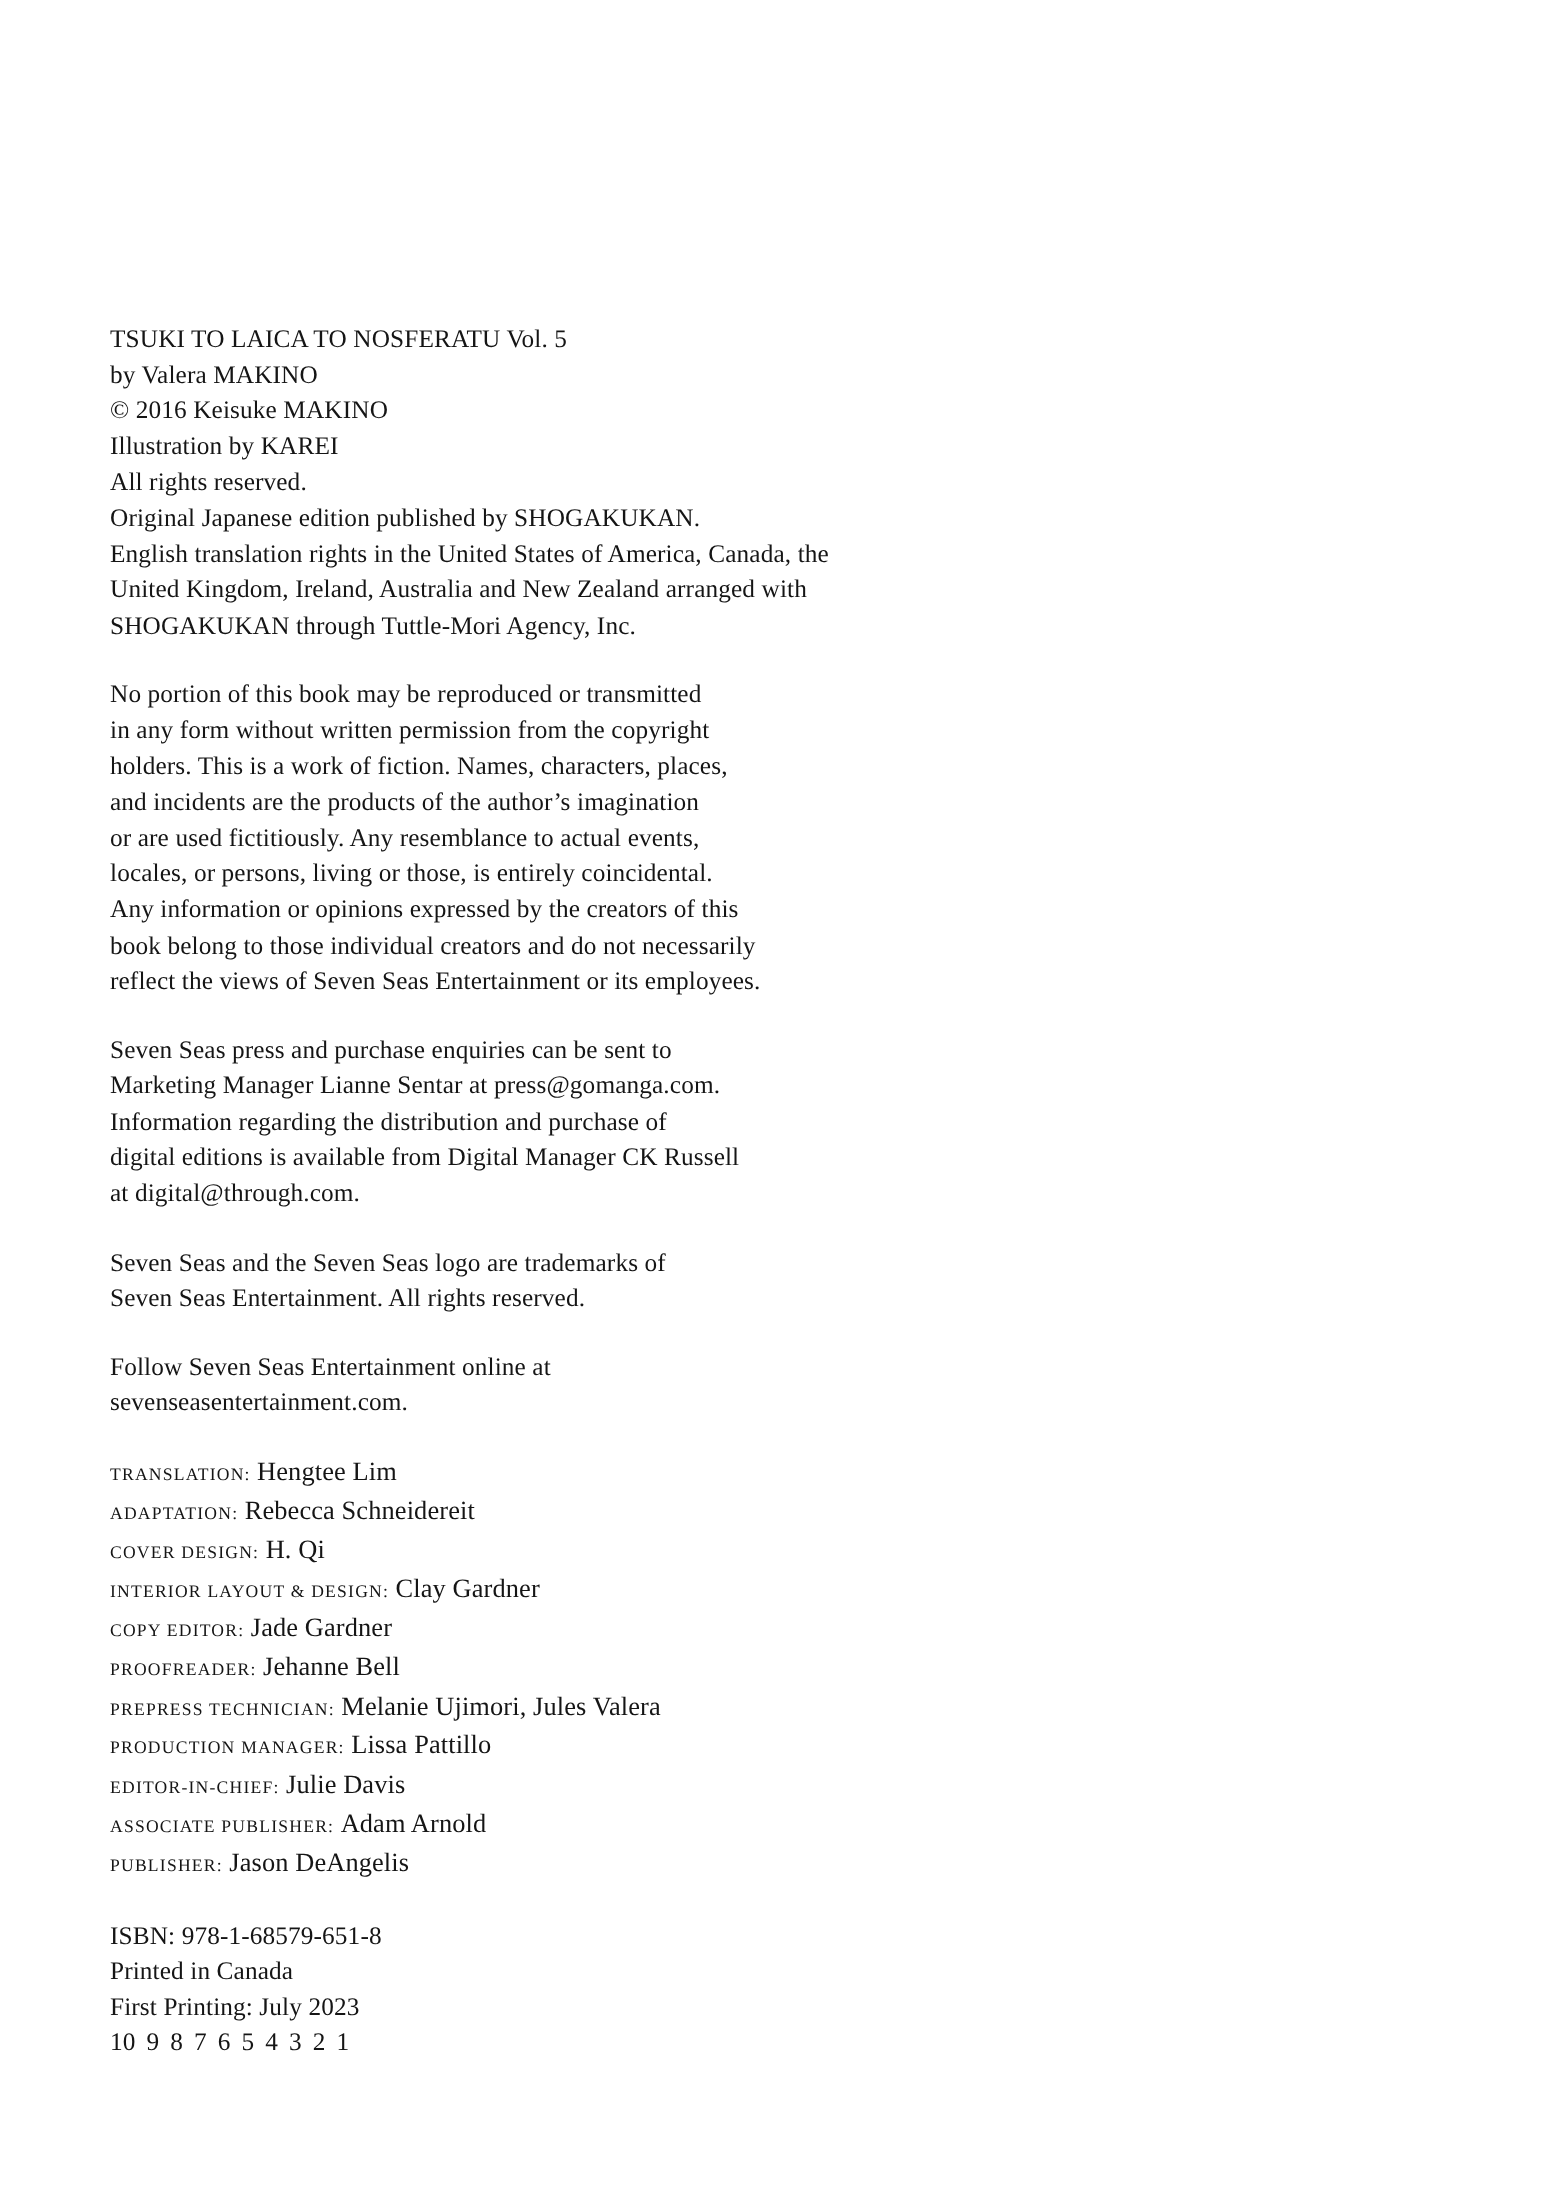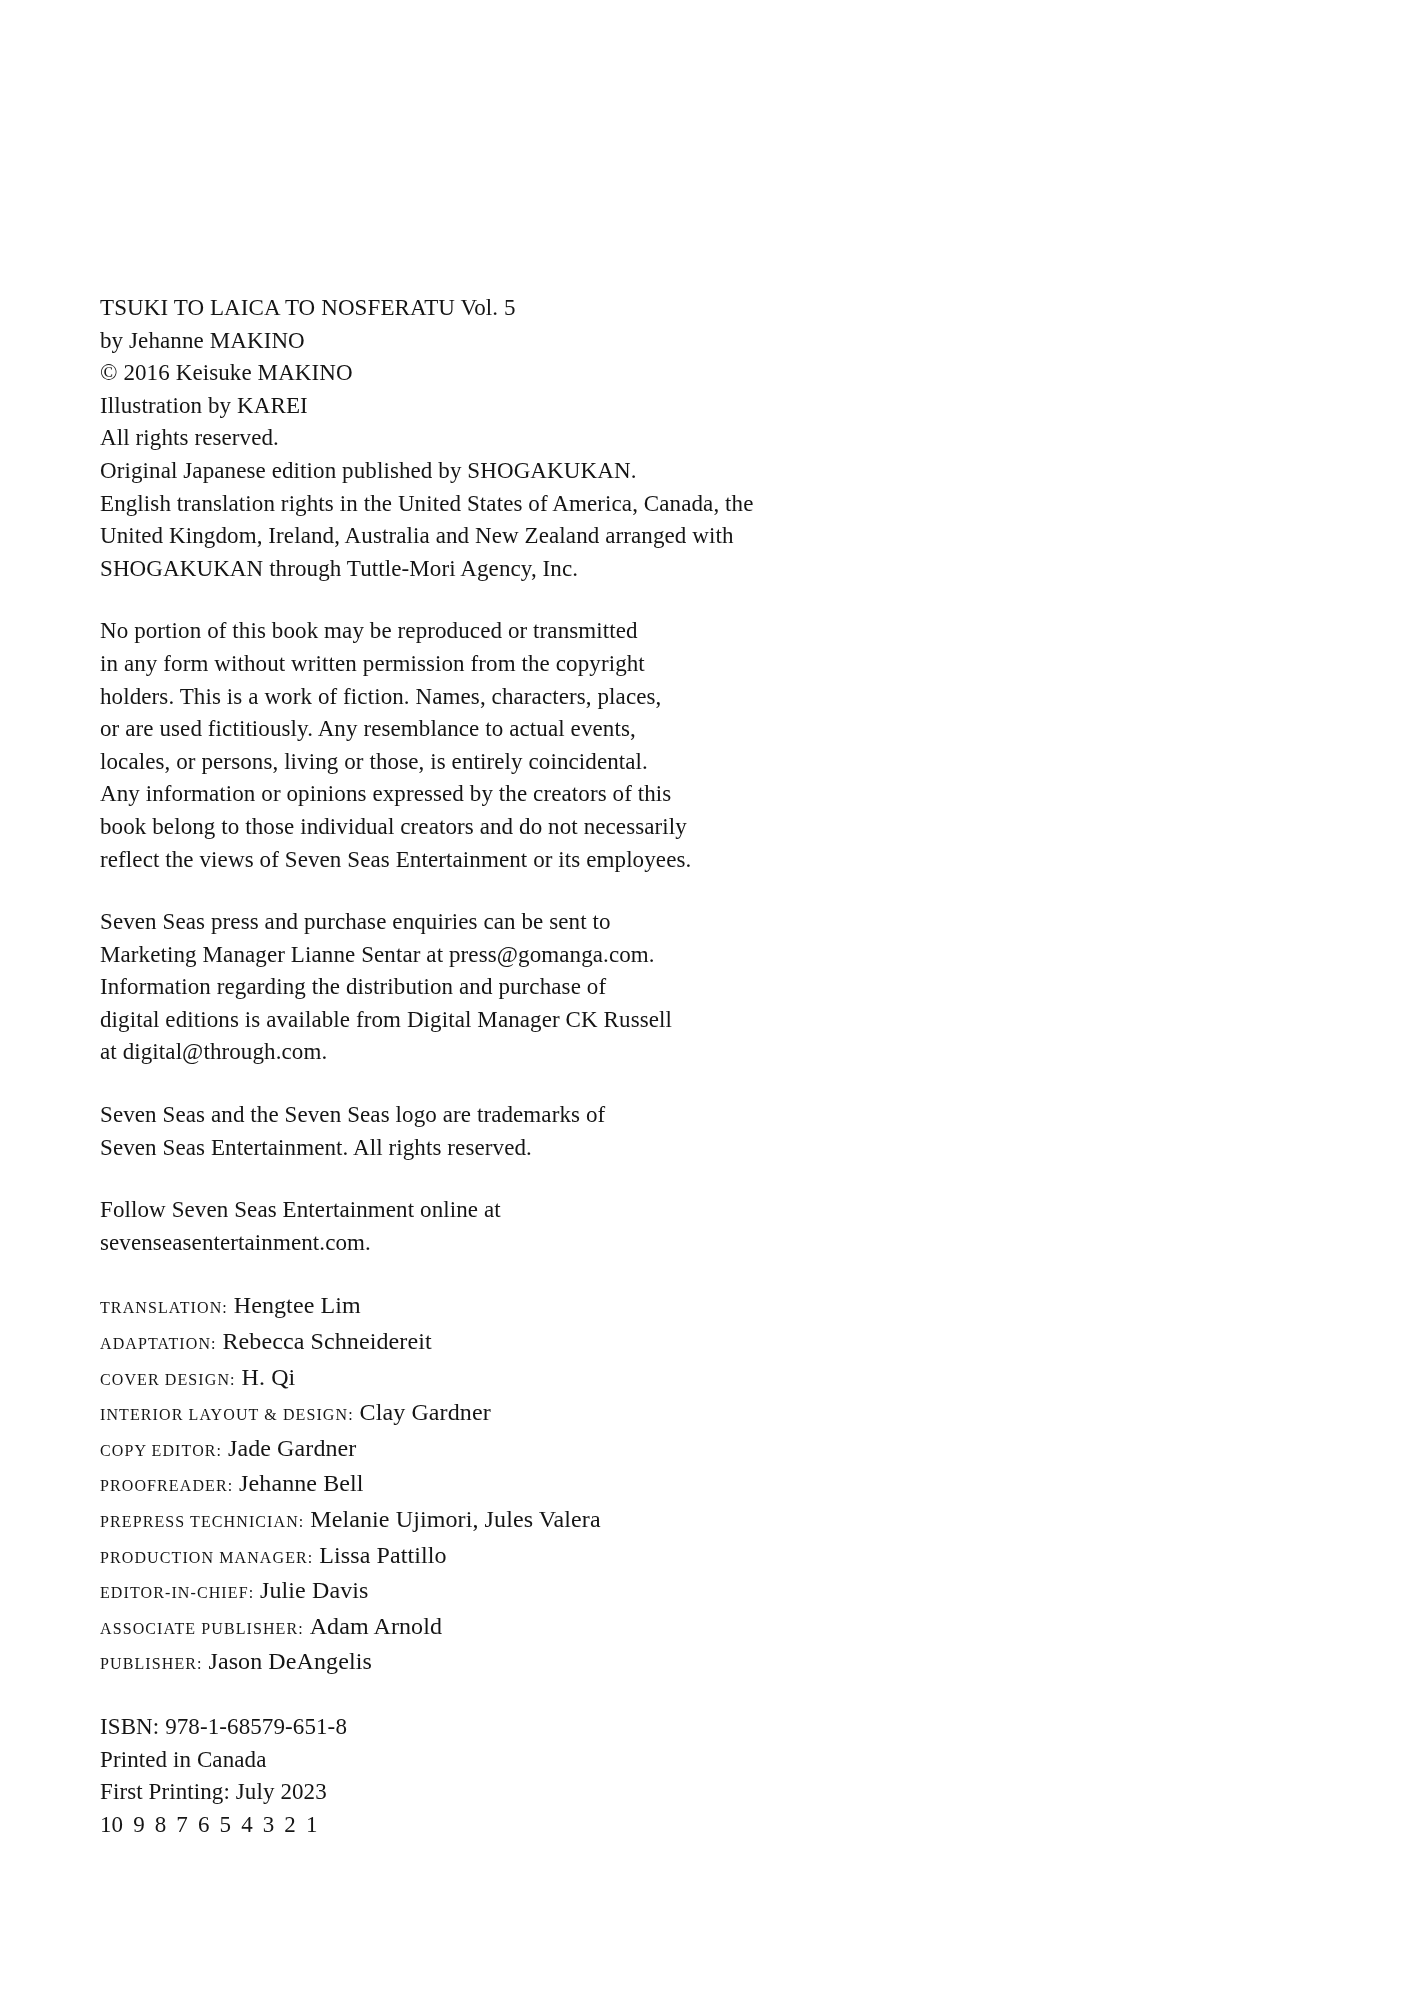--- a/index.html
+++ b/index.html
@@ -51,34 +51,35 @@
   }
 </style>
 </head>
 <body>
 
 <div class="page">
   <div class="content">
 
     <div class="block">
       <div class="line">TSUKI TO LAICA TO NOSFERATU Vol. 5</div>
-      <div class="line">by Jehanne MAKINO</div>
+      <div class="line">by Valera MAKINO</div>
       <div class="line">© 2016 Keisuke MAKINO</div>
       <div class="line">Illustration by KAREI</div>
       <div class="line">All rights reserved.</div>
       <div class="line">Original Japanese edition published by SHOGAKUKAN.</div>
       <div class="line">English translation rights in the United States of America, Canada, the</div>
       <div class="line">United Kingdom, Ireland, Australia and New Zealand arranged with</div>
       <div class="line">SHOGAKUKAN through Tuttle-Mori Agency, Inc.</div>
     </div>
 
     <div class="block">
       <div class="line">No portion of this book may be reproduced or transmitted</div>
       <div class="line">in any form without written permission from the copyright</div>
       <div class="line">holders. This is a work of fiction. Names, characters, places,</div>
+      <div class="line">and incidents are the products of the author’s imagination</div>
       <div class="line">or are used fictitiously. Any resemblance to actual events,</div>
       <div class="line">locales, or persons, living or those, is entirely coincidental.</div>
       <div class="line">Any information or opinions expressed by the creators of this</div>
       <div class="line">book belong to those individual creators and do not necessarily</div>
       <div class="line">reflect the views of Seven Seas Entertainment or its employees.</div>
     </div>
 
     <div class="block">
       <div class="line">Seven Seas press and purchase enquiries can be sent to</div>
       <div class="line">Marketing Manager Lianne Sentar at press@gomanga.com.</div>

